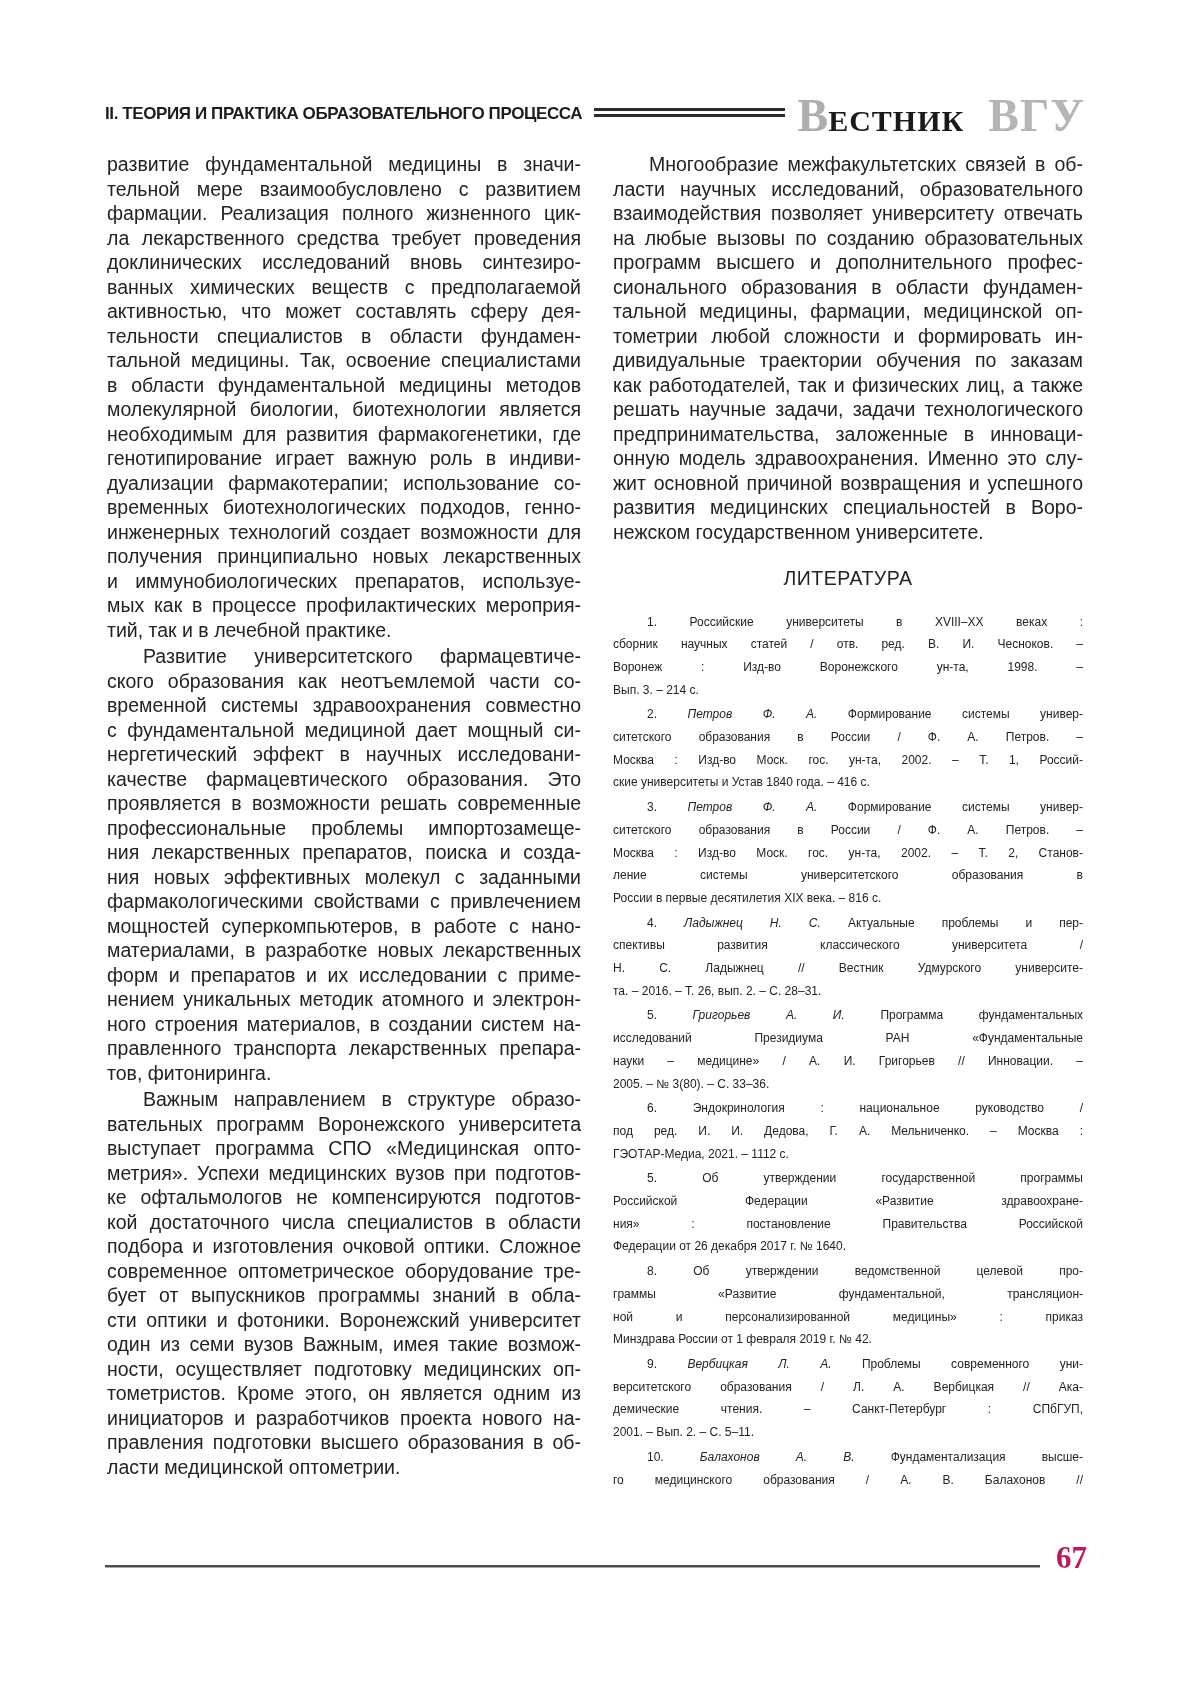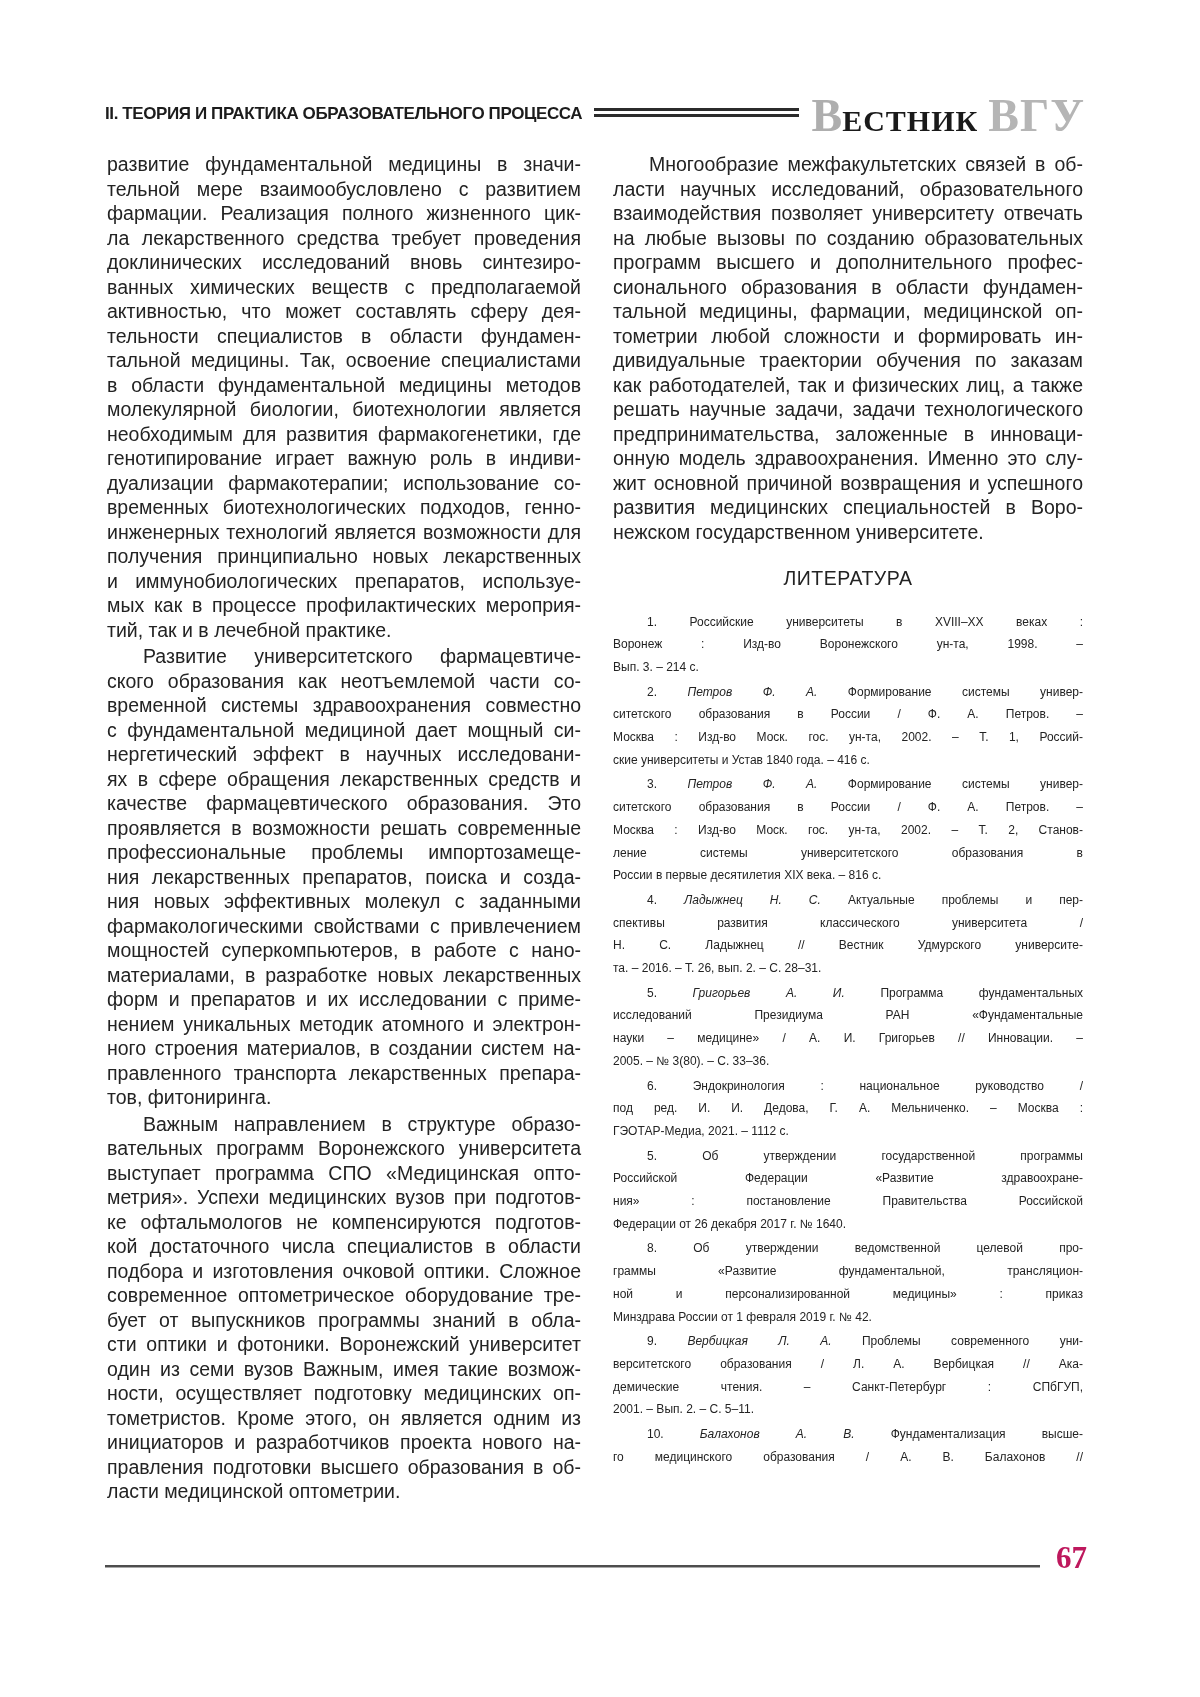--- a/index.html
+++ b/index.html
@@ -40,21 +40,21 @@
     min-width: 40px;
   }
   .logo {
     white-space: nowrap;
     font-family: "Liberation Serif", serif;
     font-weight: bold;
     line-height: 1;
   }
   .logo-initial { font-size: 46px; color: #aeaeae; }
   .logo-rest   { font-size: 30px; color: #1a1a1a; letter-spacing: 1px; }
-  .logo-abbr   { font-size: 46px; color: #b5b5b5; margin-left: 10px; letter-spacing: 1px; }
+  .logo-abbr   { font-size: 46px; color: #b5b5b5; margin-left: 24px; letter-spacing: 1px; }
   
   .columns {
     position: absolute;
     left: 105px;
     top: 150px;
     width: 980px;
     display: flex;
     gap: 28px;
   }
   .col-left  { width: 478px; }
@@ -120,33 +120,32 @@
           <div class="line"><span>ванных химических веществ с предполагаемой</span></div>
           <div class="line"><span>активностью, что может составлять сферу дея-</span></div>
           <div class="line"><span>тельности специалистов в области фундамен-</span></div>
           <div class="line"><span>тальной медицины. Так, освоение специалистами</span></div>
           <div class="line"><span>в области фундаментальной медицины методов</span></div>
           <div class="line"><span>молекулярной биологии, биотехнологии является</span></div>
           <div class="line"><span>необходимым для развития фармакогенетики, где</span></div>
           <div class="line"><span>генотипирование играет важную роль в индиви-</span></div>
           <div class="line"><span>дуализации фармакотерапии; использование со-</span></div>
           <div class="line"><span>временных биотехнологических подходов, генно-</span></div>
-          <div class="line"><span>инженерных технологий является возможности для</span></div>
+          <div class="line"><span>инженерных технологий создает возможности для</span></div>
           <div class="line"><span>получения принципиально новых лекарственных</span></div>
           <div class="line"><span>и иммунобиологических препаратов, используе-</span></div>
           <div class="line"><span>мых как в процессе профилактических мероприя-</span></div>
           <div class="line last"><span>тий, так и в лечебной практике.</span></div>
         </div>
         <div class="para">
           <div class="line indent"><span>Развитие университетского фармацевтиче-</span></div>
           <div class="line"><span>ского образования как неотъемлемой части со-</span></div>
           <div class="line"><span>временной системы здравоохранения совместно</span></div>
           <div class="line"><span>с фундаментальной медициной дает мощный си-</span></div>
           <div class="line"><span>нергетический эффект в научных исследовани-</span></div>
-          <div class="line"><span>ях в сфере обращения лекарственных средств и</span></div>
           <div class="line"><span>качестве фармацевтического образования. Это</span></div>
           <div class="line"><span>проявляется в возможности решать современные</span></div>
           <div class="line"><span>профессиональные проблемы импортозамеще-</span></div>
           <div class="line"><span>ния лекарственных препаратов, поиска и созда-</span></div>
           <div class="line"><span>ния новых эффективных молекул с заданными</span></div>
           <div class="line"><span>фармакологическими свойствами с привлечением</span></div>
           <div class="line"><span>мощностей суперкомпьютеров, в работе с нано-</span></div>
           <div class="line"><span>материалами, в разработке новых лекарственных</span></div>
           <div class="line"><span>форм и препаратов и их исследовании с приме-</span></div>
           <div class="line"><span>нением уникальных методик атомного и электрон-</span></div>
@@ -191,20 +190,21 @@
             <div class="line"><span>онную модель здравоохранения. Именно это слу-</span></div>
             <div class="line"><span>жит основной причиной возвращения и успешного</span></div>
             <div class="line"><span>развития медицинских специальностей в Воро-</span></div>
             <div class="line last"><span>нежском государственном университете.</span></div>
           </div>
         </div>
       <div class="lit-heading">ЛИТЕРАТУРА</div>
       <div class="refs">
           <div class="para">
             <div class="line indent"><span>1. Российские университеты в XVIII–XX веках :</span></div>
+            <div class="line"><span>сборник научных статей / отв. ред. В. И. Чесноков. –</span></div>
             <div class="line"><span>Воронеж : Изд-во Воронежского ун-та, 1998. –</span></div>
             <div class="line last"><span>Вып. 3. – 214 с.</span></div>
           </div>
           <div class="para">
             <div class="line indent"><span>2. </span><span class="it">Петров Ф. А.</span><span> Формирование системы универ-</span></div>
             <div class="line"><span>ситетского образования в России / Ф. А. Петров. –</span></div>
             <div class="line"><span>Москва : Изд-во Моск. гос. ун-та, 2002. – Т. 1, Россий-</span></div>
             <div class="line last"><span>ские университеты и Устав 1840 года. – 416 с.</span></div>
           </div>
           <div class="para">

